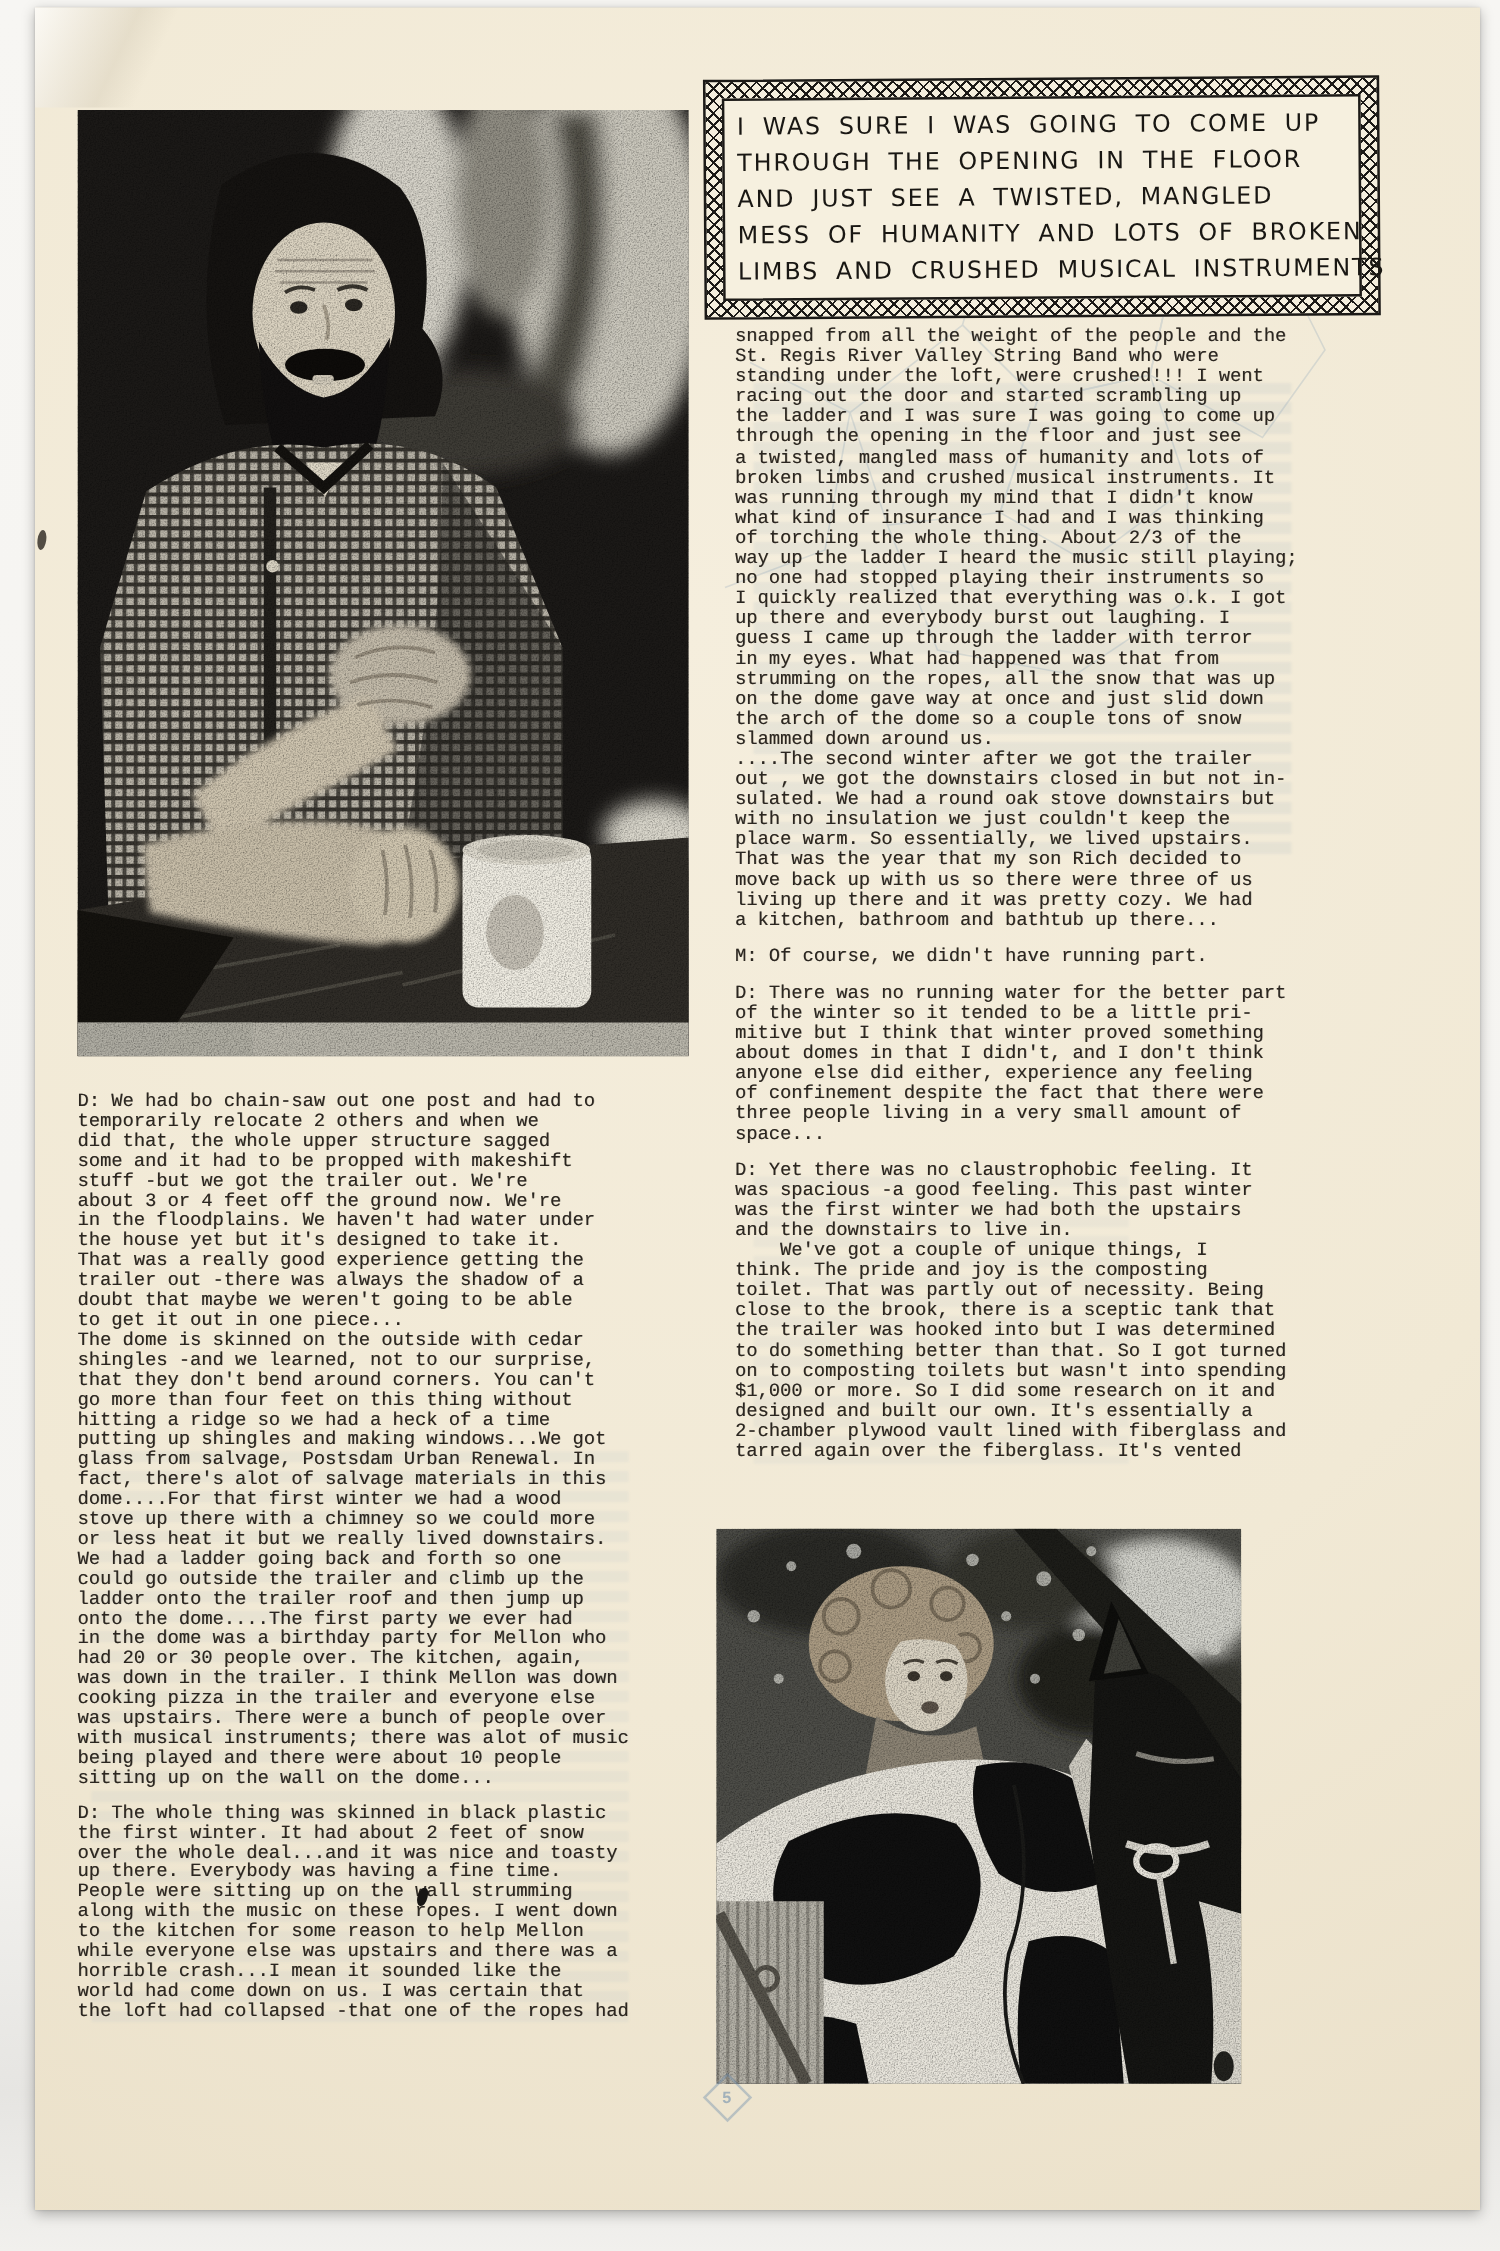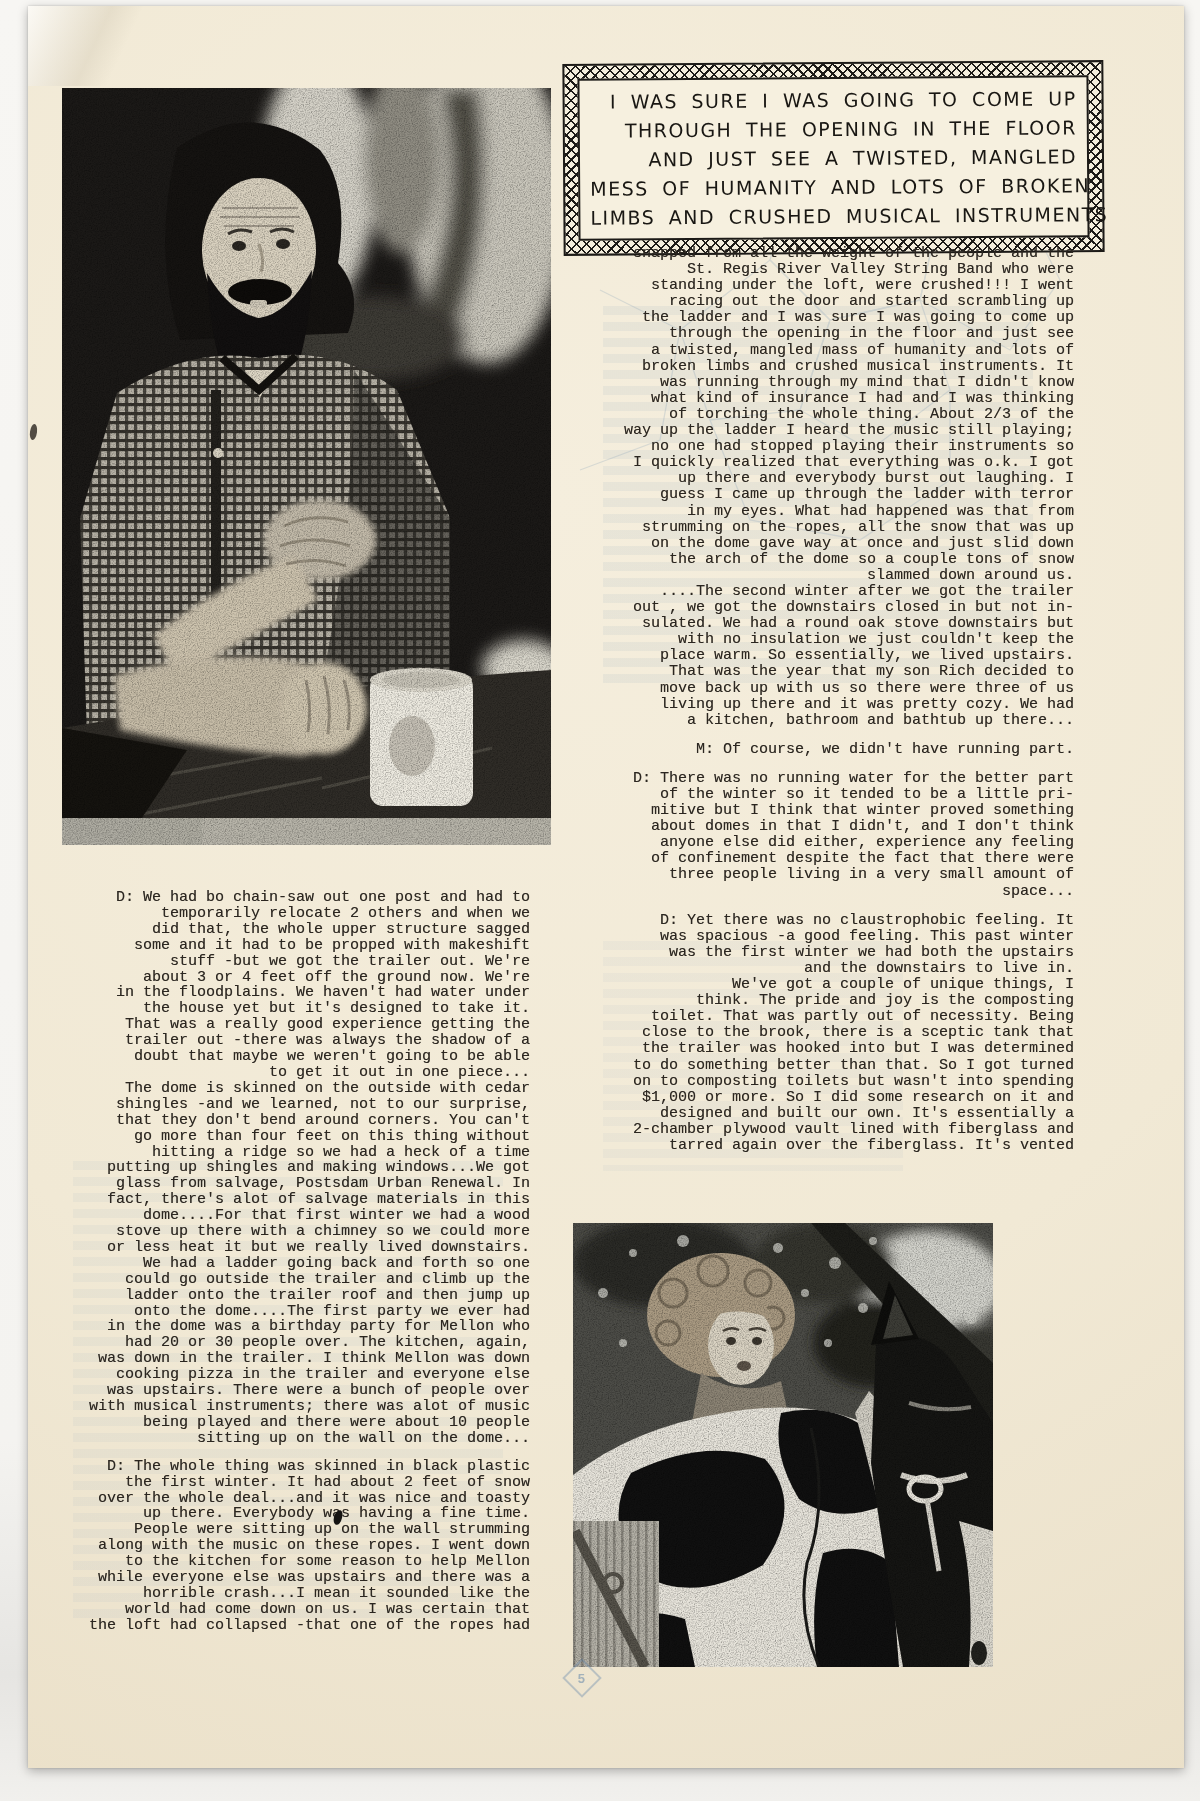--- a/index.html
+++ b/index.html
@@ -1,20 +1,20 @@
 <!DOCTYPE html>
 <html><head>
 <meta charset="utf-8">
 <style>
   html,body{margin:0;padding:0;background:#eceae7;}
   .canvas{position:relative;width:1200px;height:1801px;overflow:hidden;
     background:linear-gradient(180deg,#f7f6f3 0%,#f4f3f0 80%,#e6e5e2 93%,#f1f0ed 100%);}
   .paper{position:absolute;left:28px;top:6px;width:1156px;height:1762px;
     background:radial-gradient(130% 90% at 45% 28%, #f5eedd 0%, #f1e9d5 55%, #e9dec6 100%);
-    box-shadow:0 3px 10px rgba(0,0,0,.28), 0 0 2px rgba(0,0,0,.18);text-align:right;}
+    box-shadow:0 3px 10px rgba(0,0,0,.28), 0 0 2px rgba(0,0,0,.18);}
   .crease{position:absolute;left:0;top:0;width:150px;height:80px;
     background:linear-gradient(115deg, rgba(255,255,255,.75), rgba(120,110,90,.10) 45%, rgba(0,0,0,0) 62%);}
   .speck{position:absolute;left:2px;top:418px;width:7px;height:16px;background:#2a261f;border-radius:50%;transform:rotate(8deg);opacity:.8;}
 
   
   .photo{position:absolute;margin:0;padding:0;}
   .photo svg{display:block;}
   .photo1{left:34px;top:82px;width:489px;height:757px;}
   .photo2{left:545px;top:1217px;width:420px;height:444px;}
 
@@ -31,22 +31,22 @@
     background:#f6f0df;border:2px solid #1c1a17;padding:7px 10px;}
   .headline-text{font-family:"DejaVu Sans","Liberation Sans",sans-serif;
     font-size:19px;line-height:29px;letter-spacing:1.5px;word-spacing:6px;
     color:#191713;white-space:pre;font-weight:500;}
 
   
   .mono{font-family:"Liberation Mono","DejaVu Sans Mono",monospace;
     font-size:15px;line-height:15.9px;color:#2b2620;white-space:pre-wrap;
     text-shadow:0.3px 0 0 rgba(43,38,32,.45);}
   .col{position:absolute;}
-  .left-col{left:34px;top:868px;width:468px;margin-top:16px;}
-  .right-col{left:560px;top:240px;width:486px;}
+  .left-col{left:34px;top:868px;width:468px;}
+  .right-col{left:560px;top:256px;width:486px;}
   .right-col .mono{line-height:16.1px;}
   .col p{margin:0 0 13px 0;}
   .left-col p{margin:0 0 12px 0;}
 
   .ink-blot{position:absolute;left:306px;top:1504px;width:8px;height:15px;
     background:#171513;border-radius:60% 40% 55% 45%;transform:rotate(12deg);}
 
   
   .ghost-svg{position:absolute;left:512px;top:44px;width:580px;height:720px;pointer-events:none;}
   .ghost-lines{position:absolute;pointer-events:none;filter:blur(.7px);

